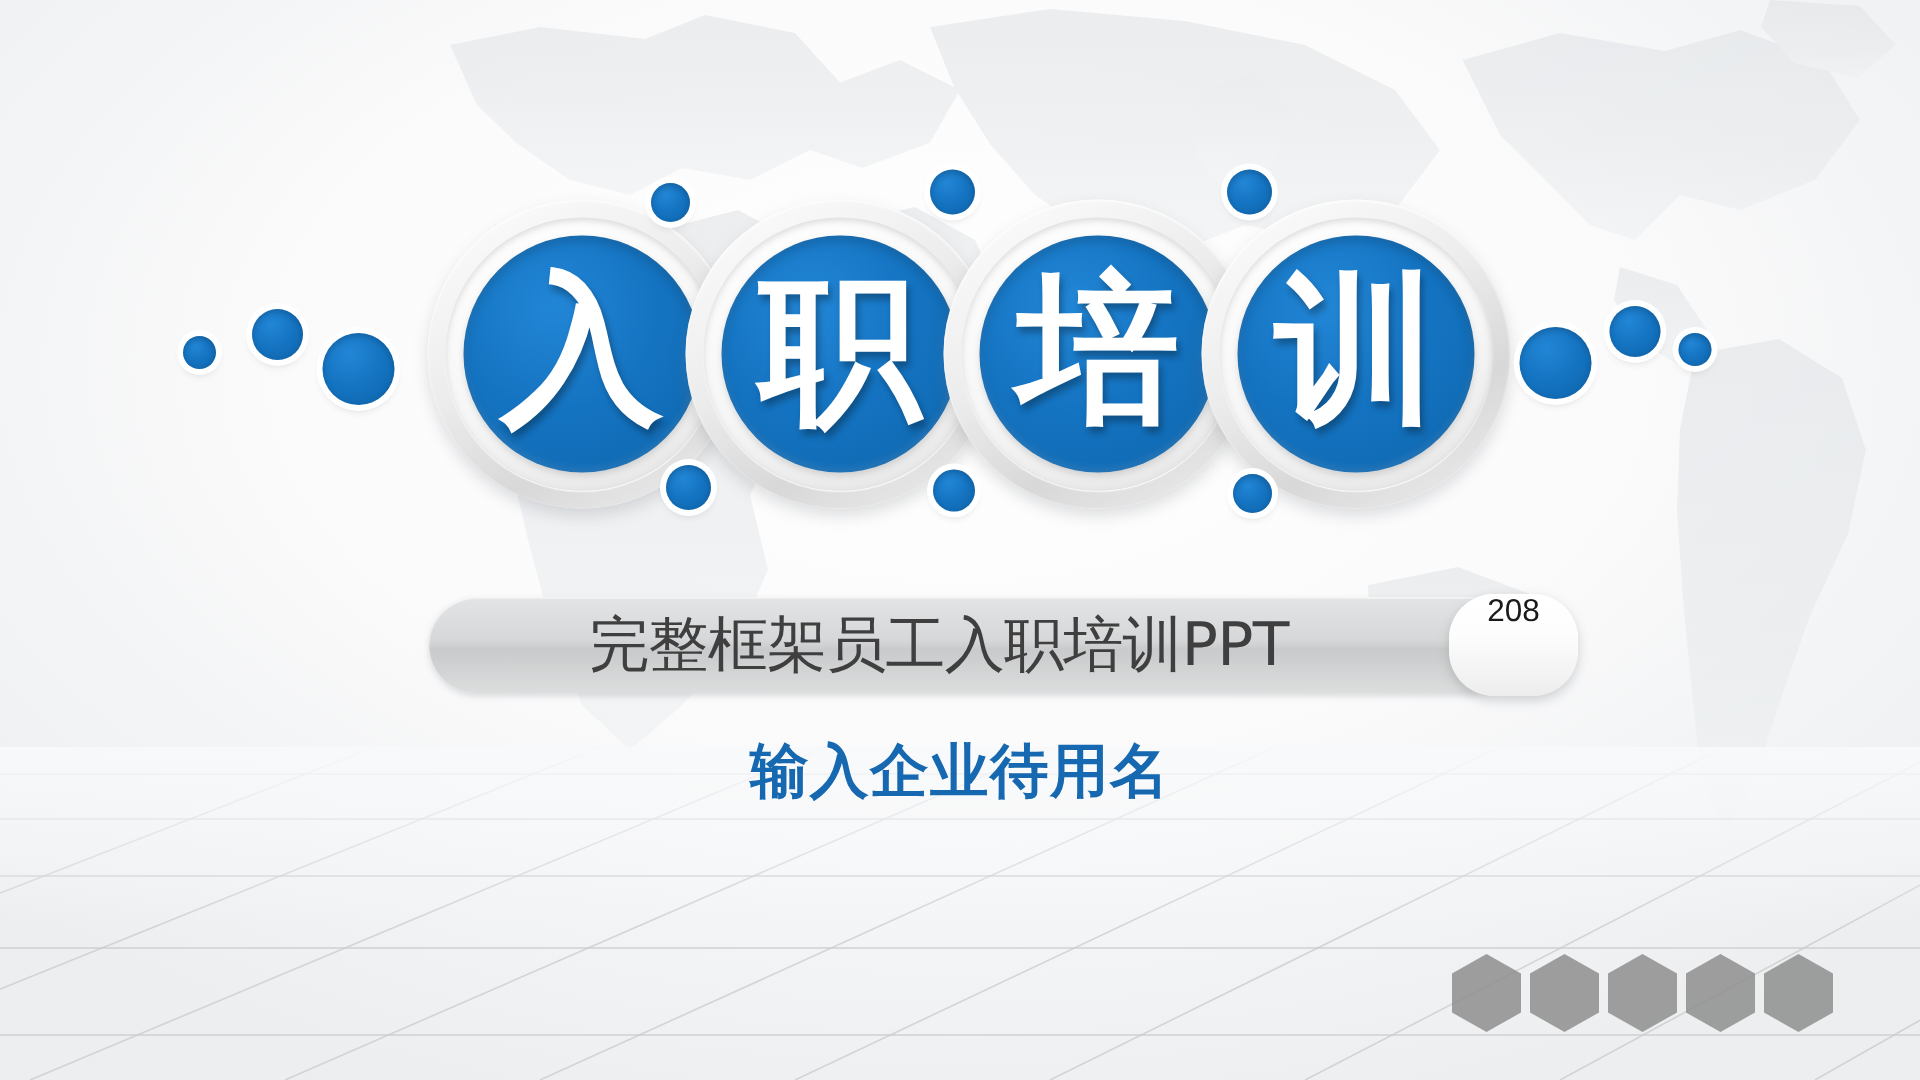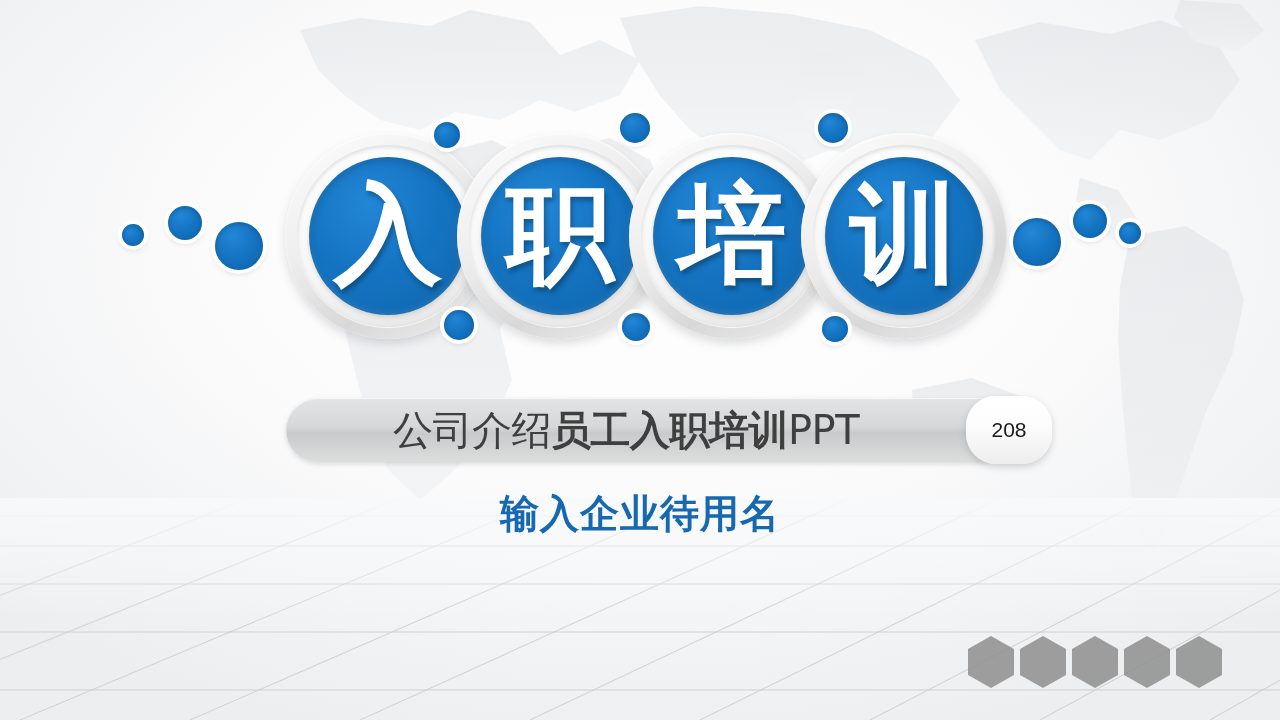--- a/index.html
+++ b/index.html
@@ -136,36 +136,36 @@
   }
   .subbar-text {
     white-space: nowrap;
     font-size: 40px;
     line-height: 1;
     color: #3f3f3f;
     letter-spacing: -0.5px;
     font-family: "DejaVu Sans", "Liberation Sans", sans-serif;
   }
   .subbar-text .light { font-weight: 400; }
-  .subbar-text .bold  { font-weight: 700; }
+  .subbar-text .bold  { font-weight: 400; }
   .subbar-text .ppt   { font-weight: 400; }
 
   .badge {
     position: absolute;
     left: 966px;
     top: 396px;
     width: 86px;
     height: 68px;
     border-radius: 30px;
     background: linear-gradient(to bottom, #ffffff 0%, #fdfdfd 40%, #ededed 100%);
     box-shadow:
       0 3px 7px rgba(110,115,120,0.30),
       inset 0 1px 1px rgba(255,255,255,0.95);
     display: flex;
-    align-items: center;
+    align-items: flex-start;
     justify-content: center;
   }
   .badge span {
     font-size: 21px;
     color: #1a1a1a;
     font-family: "Liberation Sans", sans-serif;
   }
 
   
   .headline {
@@ -342,21 +342,21 @@
     <div class="dot" style="left:620px; top:113px; width:30px; height:30px;"></div>
     <div class="dot" style="left:818px; top:113px; width:30px; height:30px;"></div>
 
     <div class="dot" style="left:444px; top:310px; width:30px; height:30px;"></div>
     <div class="dot" style="left:622px; top:313px; width:28px; height:28px;"></div>
     <div class="dot" style="left:822px; top:316px; width:26px; height:26px;"></div>
   </div>
 
   <div class="subbar">
     <div class="subbar-text">
-      <span class="light">公司介绍</span><span class="bold">员工入职培训</span><span class="ppt">PPT</span>
+      <span class="light">完整框架</span><span class="bold">员工入职培训</span><span class="ppt">PPT</span>
     </div>
   </div>
 
   <div class="badge">
     <span>208</span>
   </div>
 
   <div class="headline">输入企业待用名</div>
 
 

